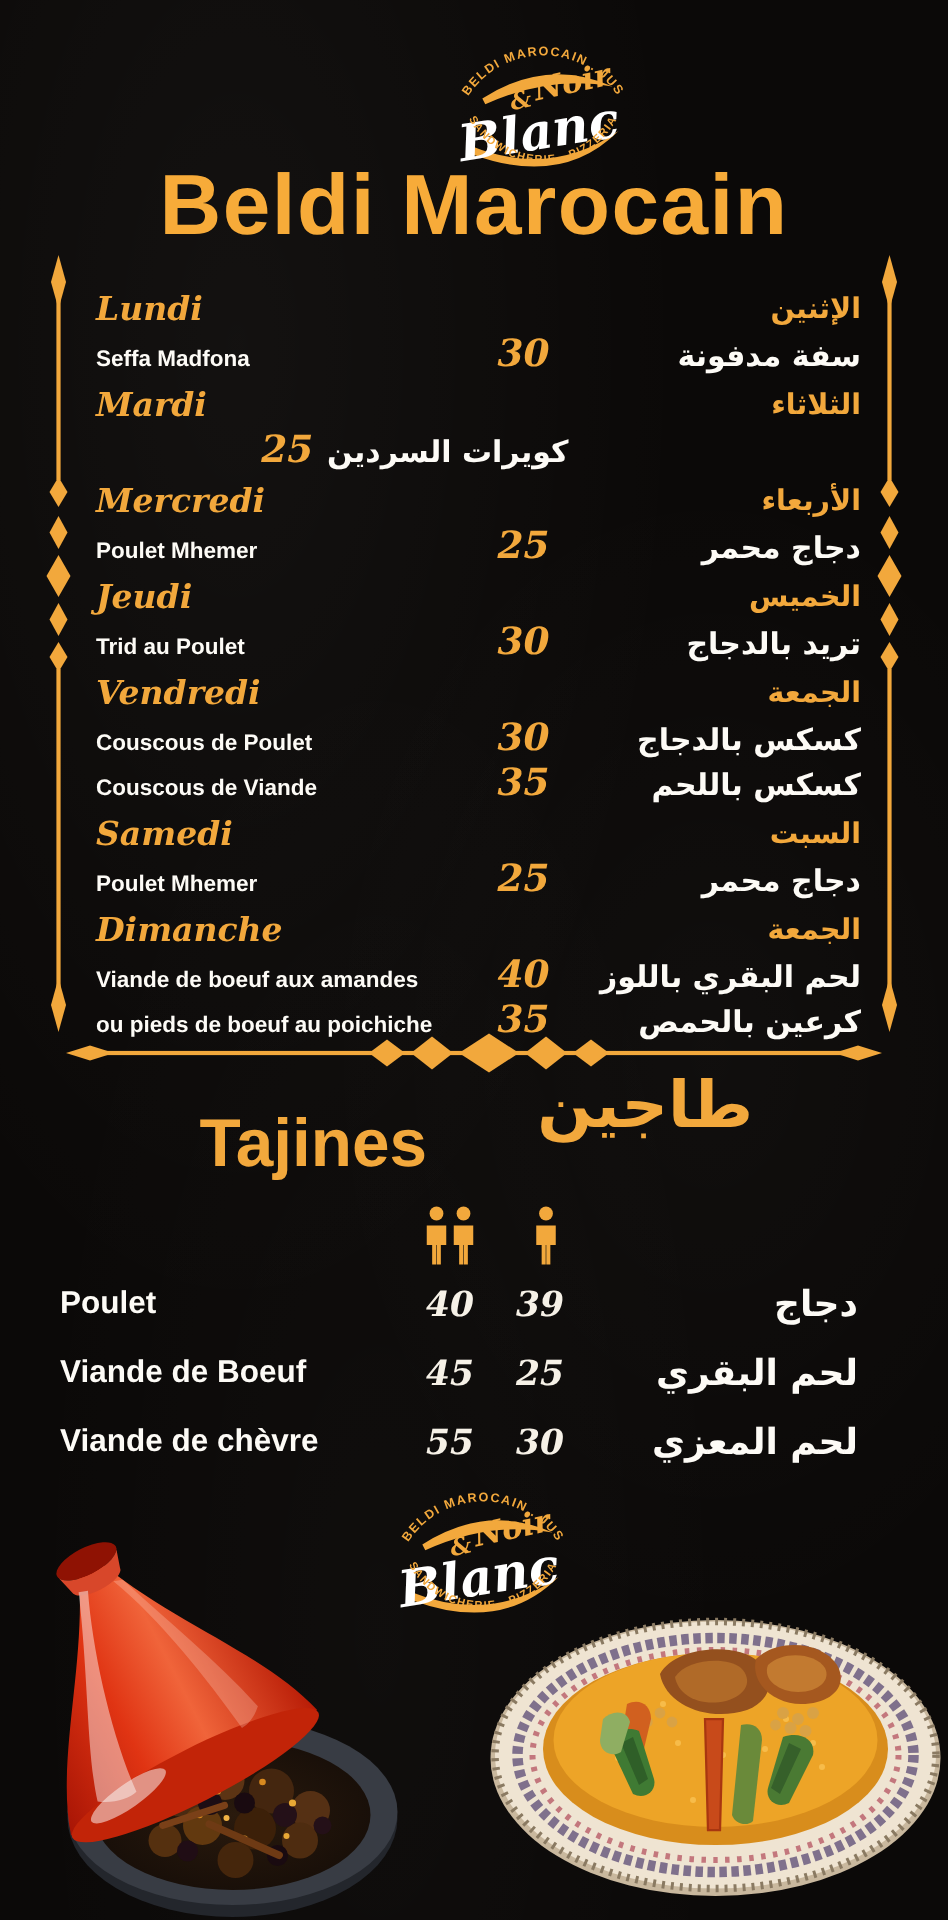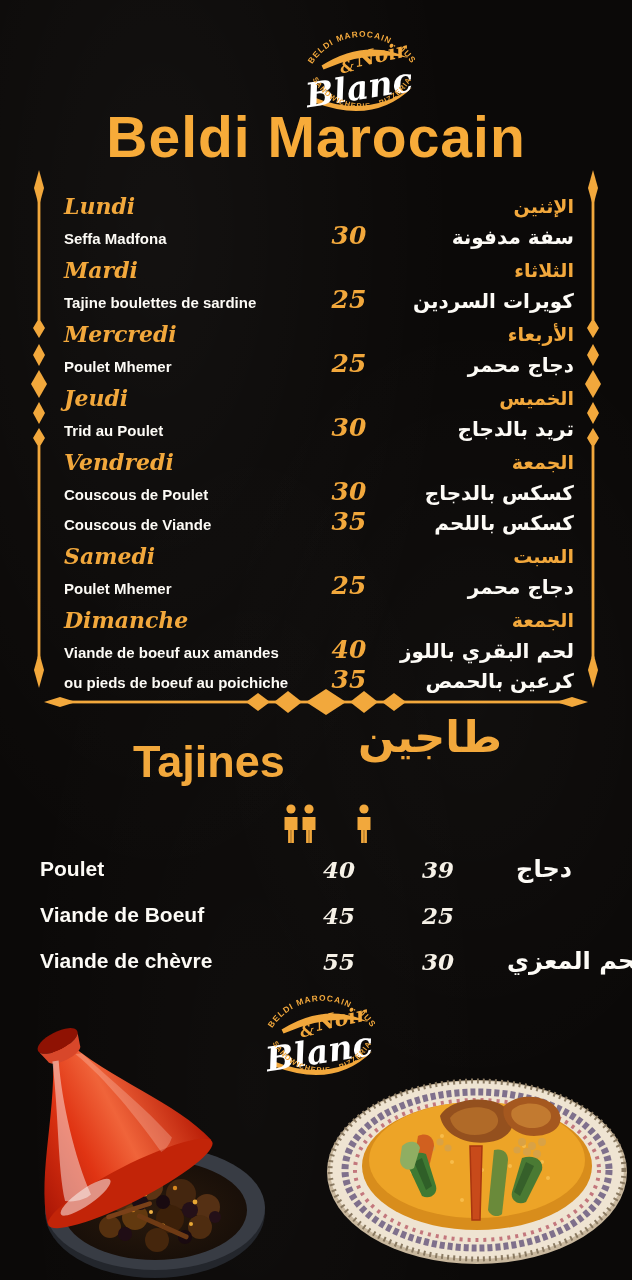--- a/index.html
+++ b/index.html
@@ -38,21 +38,21 @@
   .item-ar{font-family:"DejaVu Sans",sans-serif;font-weight:bold;font-size:20px;
            color:#fdfbf6;text-align:right;direction:rtl;white-space:nowrap;}
   .separator{position:absolute;left:30px;top:688px;width:572px;height:28px;}
   
   .taj-head-fr{position:absolute;left:133px;top:736px;font-size:45px;font-weight:800;color:#f2a83c;}
   .taj-head-ar{position:absolute;right:130px;top:712px;font-family:"DejaVu Sans",sans-serif;
                font-size:43px;font-weight:bold;color:#f2a83c;direction:rtl;}
   .icon-two{position:absolute;left:281px;top:804px;width:38px;height:40px;}
   .icon-one{position:absolute;left:355px;top:804px;width:18px;height:40px;}
   .taj-table{position:absolute;left:40px;top:846px;width:552px;}
-  .taj-row{display:grid;grid-template-columns:230px 60px 60px 1fr;align-items:center;height:46px;gap:39px;}
+  .taj-row{display:grid;grid-template-columns:230px 60px 60px 1fr;align-items:center;height:46px;}
   .taj-fr{font-size:21px;font-weight:bold;color:#fdfbf6;white-space:nowrap;}
   .taj-price{font-family:"DejaVu Serif",serif;font-style:italic;font-weight:bold;
              font-size:23px;color:#f6f1e7;text-align:center;}
   .taj-ar{font-family:"DejaVu Sans",sans-serif;font-weight:bold;font-size:24px;
           color:#fdfbf6;text-align:right;direction:rtl;padding-right:20px;white-space:nowrap;}
   
   .photo-tajine{position:absolute;left:-15px;top:1012px;width:335px;height:268px;}
   .photo-couscous{position:absolute;left:322px;top:1050px;width:310px;height:230px;}
 </style>
 </head>
@@ -121,21 +121,20 @@
           <span class="item-ar">سفة مدفونة</span>
         </div>
       </div>
 
       <div class="day-block">
         <div class="day-head">
           <span class="day-fr">Mardi</span>
           <span class="day-ar">الثلاثاء</span>
         </div>
         <div class="item-row">
-          <span class="item-fr">Tajine boulettes de sardine</span>
           <span class="item-price">25</span>
           <span class="item-ar">كويرات السردين</span>
         </div>
       </div>
 
       <div class="day-block">
         <div class="day-head">
           <span class="day-fr">Mercredi</span>
           <span class="day-ar">الأربعاء</span>
         </div>
@@ -242,20 +241,21 @@
     <div class="taj-row">
       <span class="taj-fr">Poulet</span>
       <span class="taj-price">40</span>
       <span class="taj-price">39</span>
       <span class="taj-ar">دجاج</span>
     </div>
     <div class="taj-row">
       <span class="taj-fr">Viande de Boeuf</span>
       <span class="taj-price">45</span>
       <span class="taj-price">25</span>
+      <span class="taj-ar">لحم البقري</span>
     </div>
     <div class="taj-row">
       <span class="taj-fr">Viande de chèvre</span>
       <span class="taj-price">55</span>
       <span class="taj-price">30</span>
       <span class="taj-ar">لحم المعزي</span>
     </div>
   </div>
 
   <svg class="logo-bottom" viewBox="0 0 150 105">

